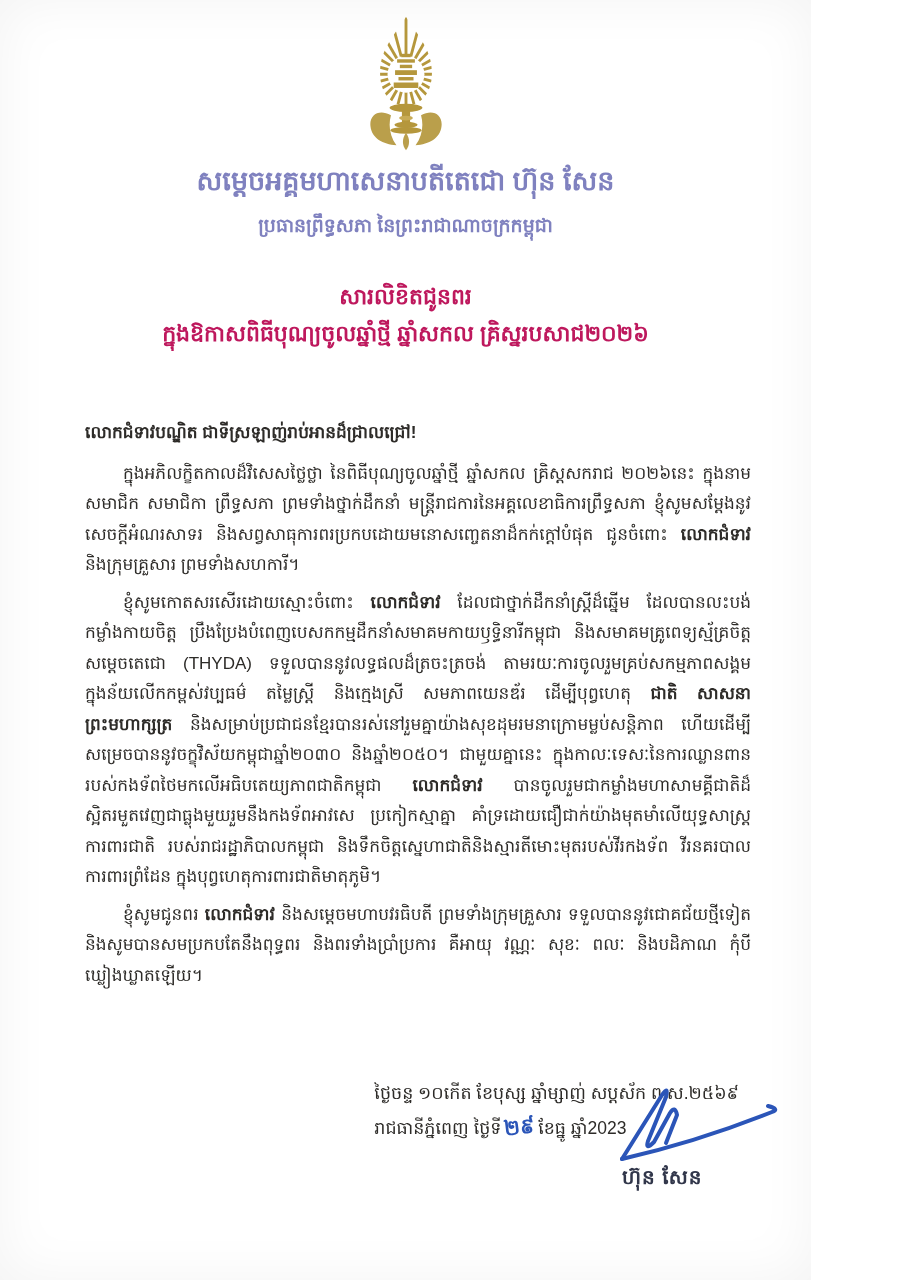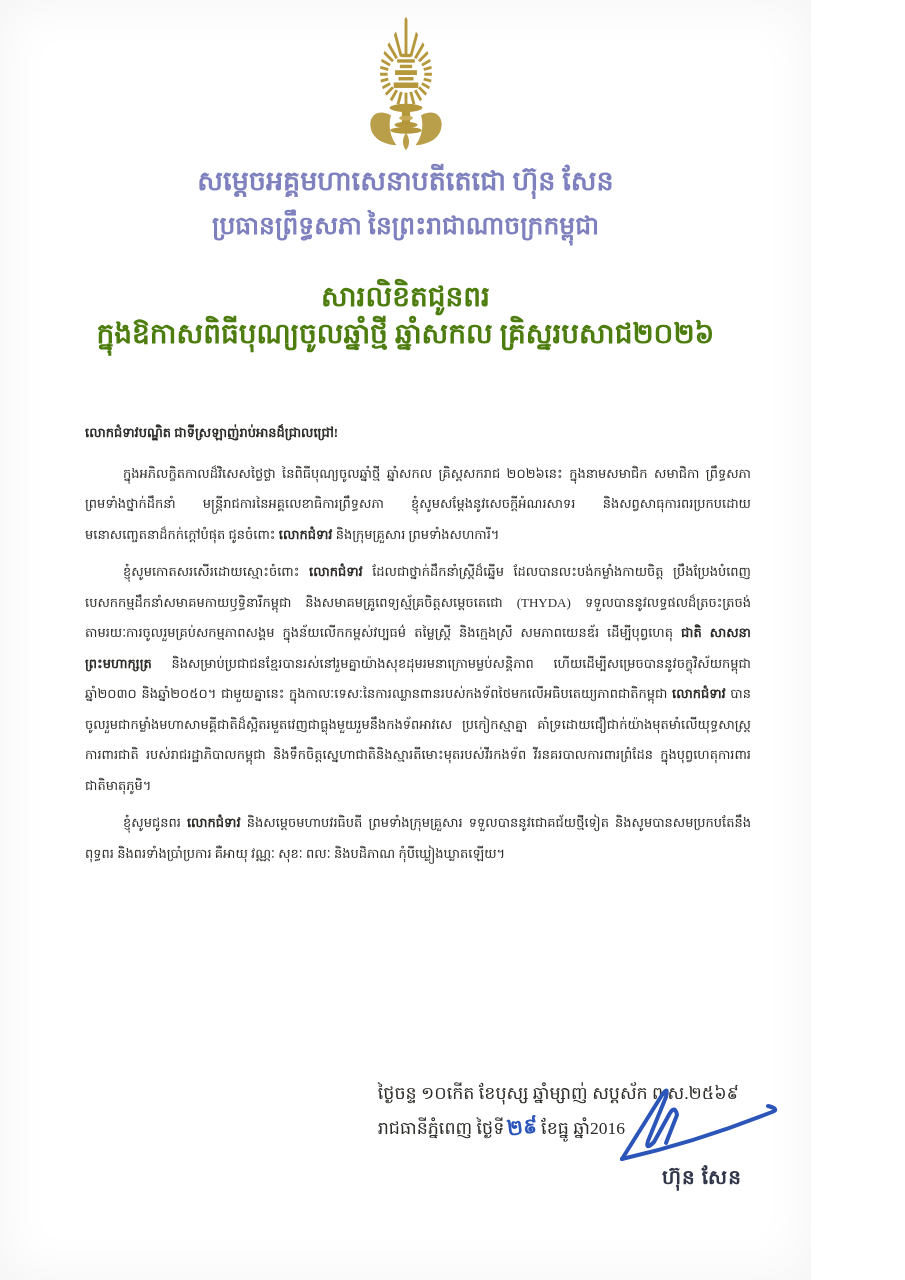--- a/index.html
+++ b/index.html
@@ -1,61 +1,61 @@
 <!DOCTYPE html>
 <html lang="km"><head>
 <meta charset="utf-8">
 <style>
   html,body{margin:0;padding:0;background:#ffffff;}
   .page{
     position:relative;
     width:811px;height:1280px;
     background:#ffffff;
     box-shadow:inset 0 0 55px rgba(0,0,0,0.05);
-    font-family:Liberation Serif, serif;
+    font-family:Liberation Sans, sans-serif;
     overflow:hidden;
   }
   
   .emblem{position:absolute;top:14px;left:50%;transform:translateX(-50%);}
   
   .header{
     position:absolute;top:158px;left:0;width:100%;
     text-align:center;color:#7f81bf;font-weight:bold;
   }
   .header .h-line1{font-size:27px;line-height:46px;}
-  .header .h-line2{font-size:25px;line-height:44px;}
+  .header .h-line2{font-size:19px;line-height:44px;}
   
   .title{
     position:absolute;top:278px;left:0;width:100%;
-    text-align:center;color:#4d7c0f;font-weight:bold;
-    font-size:28px;line-height:37px;
+    text-align:center;color:#be185d;font-weight:bold;
+    font-size:22px;line-height:37px;
   }
   
   .letter-body{
     position:absolute;left:85px;right:60px;top:418px;
-    color:#2d2b28;font-size:13px;line-height:30.5px;
+    color:#2d2b28;font-size:17px;line-height:30.5px;
     text-align:justify;
   }
   .salutation{font-weight:bold;text-align:left;margin:0 0 10px 0;}
   .letter-body p{margin:4px 0 7px 0;text-indent:38px;}
   .bold-run{font-weight:bold;}
   
   .date-block{
     position:absolute;right:72px;top:1076px;
     text-align:left;color:#2d2b28;
     font-size:17.5px;line-height:34px;
   }
   .handwritten-day{
     display:inline-block;color:#2b55b8;font-weight:bold;
     font-size:21px;transform:rotate(-7deg);margin:0 3px;
   }
   
   .signature{position:absolute;left:612px;top:1085px;}
   .signatory{
-    position:absolute;left:662px;top:1164px;
+    position:absolute;left:622px;top:1164px;
     font-weight:bold;font-size:20px;color:#31364a;letter-spacing:1px;
   }
 </style>
 </head>
 <body>
 
 <div class="page">
 
   <div class="emblem">
     <svg width="82" height="137" viewBox="0 0 120 200">
@@ -130,21 +130,21 @@
 
   <div class="letter-body">
     <div class="salutation">លោកជំទាវបណ្ឌិត ជាទីស្រឡាញ់រាប់អានដ៏ជ្រាលជ្រៅ!</div>
     <p><span>ក្នុងអភិលក្ខិតកាលដ៏វិសេសថ្លៃថ្លា នៃពិធីបុណ្យចូលឆ្នាំថ្មី ឆ្នាំសកល គ្រិស្តសករាជ ២០២៦នេះ ក្នុងនាមសមាជិក សមាជិកា ព្រឹទ្ធសភា ព្រមទាំងថ្នាក់ដឹកនាំ មន្ត្រីរាជការនៃអគ្គលេខាធិការព្រឹទ្ធសភា ខ្ញុំសូមសម្តែងនូវសេចក្តីអំណរសាទរ និងសព្វសាធុការពរប្រកបដោយមនោសញ្ចេតនាដ៏កក់ក្តៅបំផុត ជូនចំពោះ </span><span class="bold-run">លោកជំទាវ</span><span> និងក្រុមគ្រួសារ ព្រមទាំងសហការី។</span></p>
     <p><span>ខ្ញុំសូមកោតសរសើរដោយស្មោះចំពោះ </span><span class="bold-run">លោកជំទាវ</span><span> ដែលជាថ្នាក់ដឹកនាំស្ត្រីដ៏ឆ្នើម ដែលបានលះបង់កម្លាំងកាយចិត្ត ប្រឹងប្រែងបំពេញបេសកកម្មដឹកនាំសមាគមកាយឫទ្ធិនារីកម្ពុជា និងសមាគមគ្រូពេទ្យស្ម័គ្រចិត្តសម្តេចតេជោ (THYDA) ទទួលបាននូវលទ្ធផលដ៏ត្រចះត្រចង់ តាមរយៈការចូលរួមគ្រប់សកម្មភាពសង្គម ក្នុងន័យលើកកម្ពស់វប្បធម៌ តម្លៃស្ត្រី និងក្មេងស្រី សមភាពយេនឌ័រ ដើម្បីបុព្វហេតុ </span><span class="bold-run">ជាតិ សាសនា ព្រះមហាក្សត្រ</span><span> និងសម្រាប់ប្រជាជនខ្មែរបានរស់នៅរួមគ្នាយ៉ាងសុខដុមរមនាក្រោមម្លប់សន្តិភាព ហើយដើម្បីសម្រេចបាននូវចក្ខុវិស័យកម្ពុជាឆ្នាំ២០៣០ និងឆ្នាំ២០៥០។ ជាមួយគ្នានេះ ក្នុងកាលៈទេសៈនៃការឈ្លានពានរបស់កងទ័ពថៃមកលើអធិបតេយ្យភាពជាតិកម្ពុជា </span><span class="bold-run">លោកជំទាវ</span><span> បានចូលរួមជាកម្លាំងមហាសាមគ្គីជាតិដ៏ស្អិតរមួតវេញជាធ្លុងមួយរួមនឹងកងទ័ពអាវសេ ប្រកៀកស្មាគ្នា គាំទ្រដោយជឿជាក់យ៉ាងមុតមាំលើយុទ្ធសាស្ត្រការពារជាតិ របស់រាជរដ្ឋាភិបាលកម្ពុជា និងទឹកចិត្តស្នេហាជាតិនិងស្មារតីមោះមុតរបស់វីរកងទ័ព វីរនគរបាលការពារព្រំដែន ក្នុងបុព្វហេតុការពារជាតិមាតុភូមិ។</span></p>
     <p><span>ខ្ញុំសូមជូនពរ </span><span class="bold-run">លោកជំទាវ</span><span> និងសម្តេចមហាបវរធិបតី ព្រមទាំងក្រុមគ្រួសារ ទទួលបាននូវជោគជ័យថ្មីទៀត និងសូមបានសមប្រកបតែនឹងពុទ្ធពរ និងពរទាំងប្រាំប្រការ គឺអាយុ វណ្ណៈ សុខៈ ពលៈ និងបដិភាណ កុំបីឃ្លៀងឃ្លាតឡើយ។</span></p>
   </div>
 
   <div class="date-block">
     <div>ថ្ងៃចន្ទ ១០កើត ខែបុស្ស ឆ្នាំម្សាញ់ សប្តស័ក ព.ស.២៥៦៩</div>
-    <div><span>រាជធានីភ្នំពេញ ថ្ងៃទី</span><span class="handwritten-day">២៩</span><span>ខែធ្នូ ឆ្នាំ2016</span></div>
+    <div><span>រាជធានីភ្នំពេញ ថ្ងៃទី</span><span class="handwritten-day">២៩</span><span>ខែធ្នូ ឆ្នាំ2023</span></div>
   </div>
 
   <div class="signature">
     <svg width="180" height="78" viewBox="0 0 180 78">
       <g fill="none" stroke="#2b55b8" stroke-width="4" stroke-linecap="round" stroke-linejoin="round">
         <path d="M10,74 L50,10 Q57,0 54,12 L36,56 Q33,66 42,57 L58,28 Q63,20 65,30 L54,58"></path>
         <path d="M10,74 Q85,57 160,27 Q168,24 156,21"></path>
       </g>
     </svg>
   </div>

